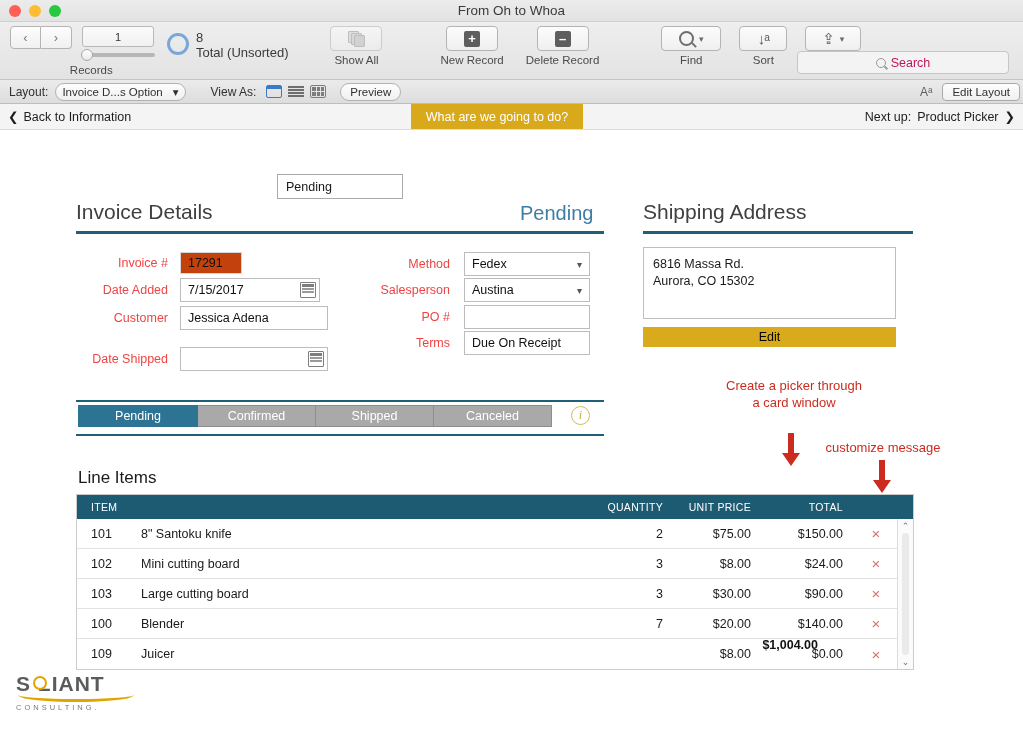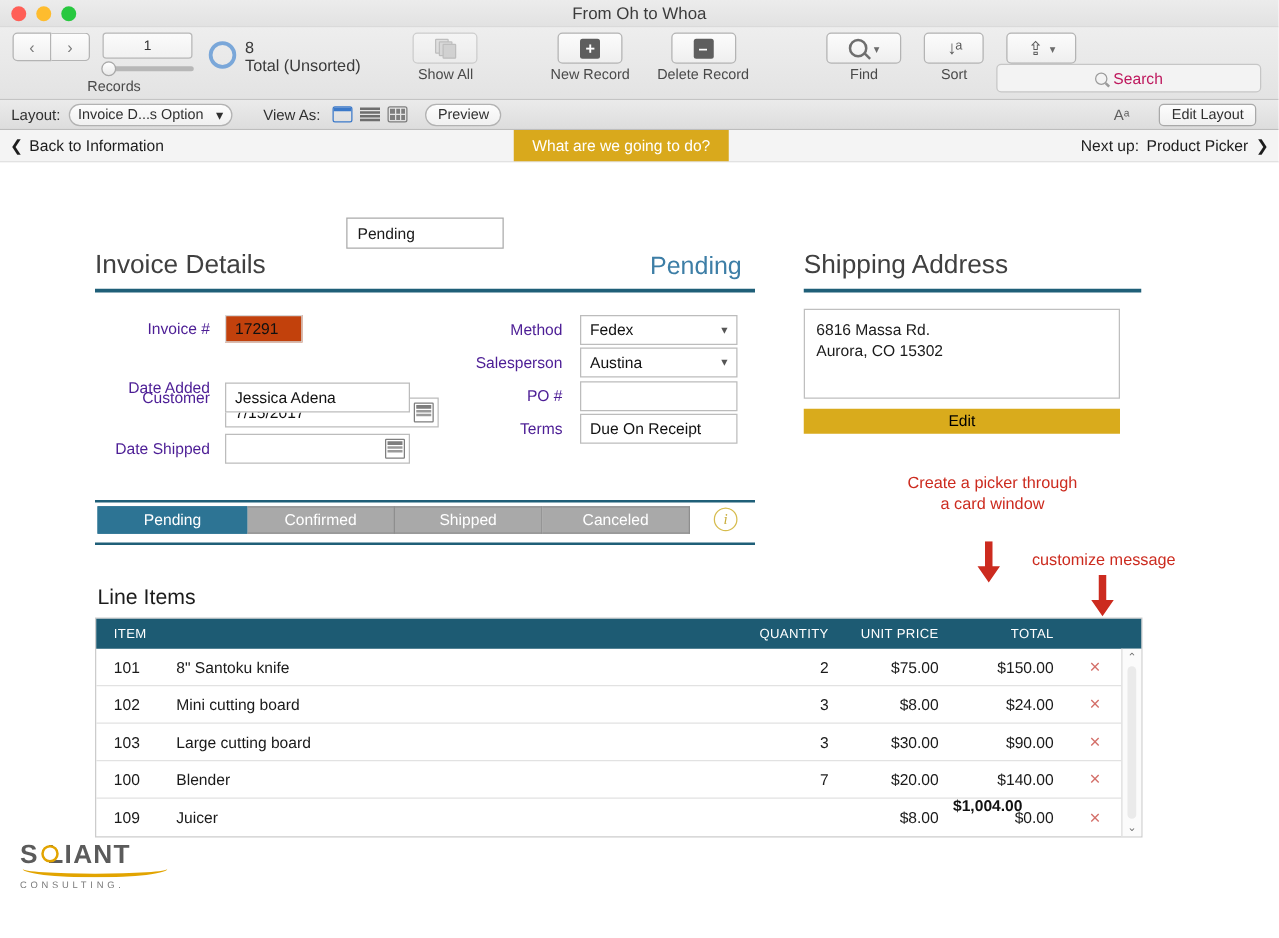--- a/index.html
+++ b/index.html
@@ -148,21 +148,21 @@
   .va.rows { border: none; display:flex; flex-direction:column; justify-content:space-between; padding:1px 0;}
   .va.rows span { display:block; height:1.6px; background:#6e6e6e; }
   .va.grid { display:grid; grid-template-columns: 1fr 1fr 1fr; grid-template-rows: 1fr 1fr; gap: 1px; padding:1px; }
   .va.grid span { background: #7d7d7d; }
   .preview-btn {
     height: 18px; padding: 0 9px; margin-left: 7px;
     background: linear-gradient(#fdfdfd, #f0f0f0);
     border: 1px solid #b2b2b2; border-radius: 9px;
     font-size: 11.5px; display: flex; align-items: center;
   }
-  .layout-right { position: absolute; right: 18px; display: flex; align-items: center; gap: 24px; }
+  .layout-right { position: absolute; right: 3px; display: flex; align-items: center; gap: 10px; }
   .aa-icon { font-size: 12px; color: #5e5e5e; }
   .edit-layout-btn {
     height: 18px; padding: 0 9px;
     background: linear-gradient(#fdfdfd, #f0f0f0);
     border: 1px solid #a9a9a9; border-radius: 4px;
     font-size: 11.5px; display: flex; align-items: center;
   }
 
   
   .navstrip {
@@ -196,21 +196,21 @@
   .sec-head { position: absolute; font-size: 21px; color: #404040; }
   .sec-rule { position: absolute; height: 3px; background: #1f5f78; }
 
   .status-big {
     position: absolute; right: 0; top: 0;
     font-size: 20px; color: #3d7ea6;
   }
 
   
   .form-row { position: absolute; display: flex; align-items: center; }
-  .f-label { font-size: 12.5px; color: #4c1d95; text-align: right; }
+  .f-label { font-size: 12.5px; color: #ef4444; text-align: right; }
   .f-input {
     border: 1px solid #bcbcbc; background: #ffffff;
     height: 24px; display: flex; align-items: center;
     padding: 0 7px; font-size: 12.5px; color: #111;
     position: relative;
   }
   .f-input.readonly { background: #c2410c; border-color: #d7d7d7; }
   .cal-icon {
     position: absolute; right: 3px; top: 3px;
     width: 16px; height: 16px;
@@ -451,21 +451,21 @@
   <div class="status-big" style="left:520px; top:72px; right:auto;">Pending</div>
   <div class="sec-rule" style="left:76px; top:101px; width:528px;"></div>
 
   <div class="form-row" style="left:76px; top:122px;">
     <div class="f-label" style="width:92px;">Invoice #</div>
     <div class="f-input readonly" style="width:62px; margin-left:12px; height:22px;">17291</div>
   </div>
 
   <div class="form-row" style="left:76px; top:148px;">
     <div class="f-label" style="width:92px;">Date Added</div>
-    <div class="f-input" style="width:171px; margin-left:12px;margin-top:40px;">
+    <div class="f-input" style="width:140px; margin-left:12px;">
       <span>7/15/2017</span>
       <span class="cal-icon">
           <b></b>
           <u></u>
           <u></u>
         </span>
     </div>
   </div>
 
   <div class="form-row" style="left:76px; top:176px;">

